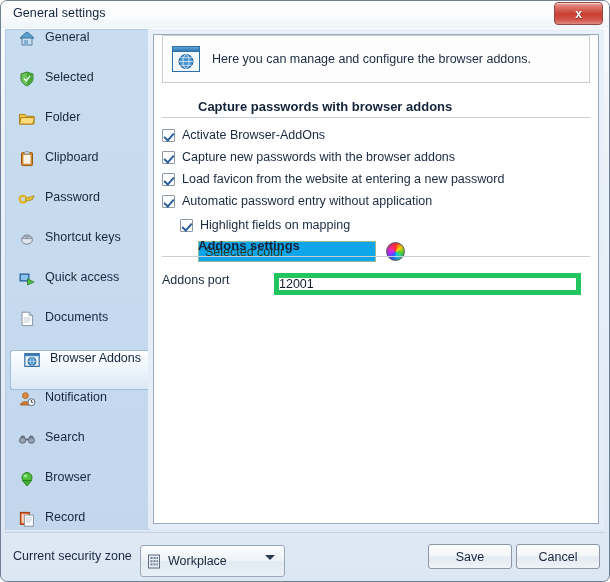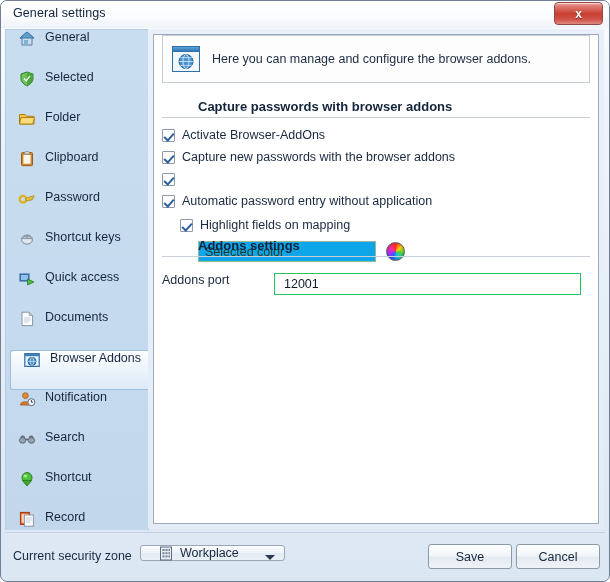--- a/index.html
+++ b/index.html
@@ -108,30 +108,30 @@
     display:flex;align-items:center;padding-left:6px;
     font-size:12.5px;color:#243a24;
   }
   .color-wheel{
     width:17px;height:17px;border-radius:50%;margin-left:10px;
     background:conic-gradient(#ff2d2d,#ffd400,#4bd43b,#18c8d8,#2d5cff,#b32dff,#ff2d8e,#ff2d2d);
     border:1px solid #555a66;box-shadow:inset 0 0 3px rgba(0,0,0,.35);
   }
   .field-label{font-size:12.5px;color:#1a2940;}
   .text-input{
-    box-sizing:border-box;height:22px;border:1px solid #22c55e;background:#fff;
-    display:flex;align-items:center;padding-left:9px;font-size:12.5px;color:#111c2c;
+    box-sizing:border-box;height:22px;border:5px solid #22c55e;background:#fff;
+    display:flex;align-items:center;padding-left:0;font-size:12.5px;color:#111c2c;
   }
   
   .footer-label{position:absolute;left:12px;top:548px;font-size:12.5px;color:#1a2940;}
   .combo{
-    position:absolute;left:139px;top:544px;width:145px;height:16px;
+    position:absolute;left:139px;top:544px;width:145px;height:32px;
     box-sizing:border-box;border:1px solid #9aa7b6;border-radius:3px;
     background:linear-gradient(to bottom,#fcfdfe 0%,#eef3f8 48%,#e2eaf3 52%,#e9f0f7 100%);
-    display:flex;align-items:center;padding-left:18px;cursor:pointer;
+    display:flex;align-items:center;padding-left:6px;cursor:pointer;
   }
   .combo .txt{margin-left:7px;font-size:12.5px;color:#16263d;}
   .combo .arrow{
     position:absolute;right:9px;top:9px;
     width:0;height:0;border-left:5px solid transparent;border-right:5px solid transparent;
     border-top:5px solid #2a3a51;
   }
   .btn{
     position:absolute;top:543px;width:84px;height:25px;
     box-sizing:border-box;border:1px solid #8c98a6;border-radius:3px;
@@ -250,21 +250,21 @@
             <path d="M11.4 8 C11.8 5.6 14.6 5.6 15 8" fill="none" stroke="#5e6a78" stroke-width="1.4"></path>
           </svg></span>
         <span class="lbl">Search</span>
       </div>
       <div class="side-item">
         <span class="ico"><svg width="18" height="18" viewBox="0 0 18 18">
             <circle cx="9" cy="7.6" r="5" fill="#4fc23c" stroke="#2a7a1e" stroke-width="1"></circle>
             <ellipse cx="7.4" cy="6" rx="2" ry="1.4" fill="#b7efae" opacity=".8"></ellipse>
             <path d="M4.4 10.4 L9 16 L13.6 10.4 Z" fill="#3fab2e" stroke="#2a7a1e" stroke-width=".9"></path>
           </svg></span>
-        <span class="lbl">Shortcut</span>
+        <span class="lbl">Browser</span>
       </div>
       <div class="side-item">
         <span class="ico"><svg width="18" height="18" viewBox="0 0 18 18">
             <rect x="2.4" y="2.4" width="9" height="12" fill="#e8642c" stroke="#9c3b10" stroke-width="1"></rect>
             <rect x="3.6" y="4" width="6.6" height="8.8" fill="#ffd0b6"></rect>
             <rect x="6.4" y="5" width="9" height="11.2" fill="#fbfcfd" stroke="#8b96a4" stroke-width="1"></rect>
             <g stroke="#bac3ce" stroke-width=".8">
               <line x1="7.8" y1="8" x2="14" y2="8"></line>
               <line x1="7.8" y1="10" x2="14" y2="10"></line>
               <line x1="7.8" y1="12" x2="12.4" y2="12"></line>
@@ -298,20 +298,21 @@
             <div class="cb-row">
               <div class="cb checked"></div>
               <div class="cb-label">Activate Browser-AddOns</div>
             </div>
             <div class="cb-row">
               <div class="cb checked"></div>
               <div class="cb-label">Capture new passwords with the browser addons</div>
             </div>
             <div class="cb-row">
               <div class="cb checked"></div>
+              <div class="cb-label">Load favicon from the website at entering a new password</div>
             </div>
             <div class="cb-row">
               <div class="cb checked"></div>
               <div class="cb-label">Automatic password entry without application</div>
             </div>
           </div>
 
         <div class="cb-row" style="margin-left:18px;margin-top:2px">
           <div class="cb checked"></div>
           <div class="cb-label">Highlight fields on mapping</div>

